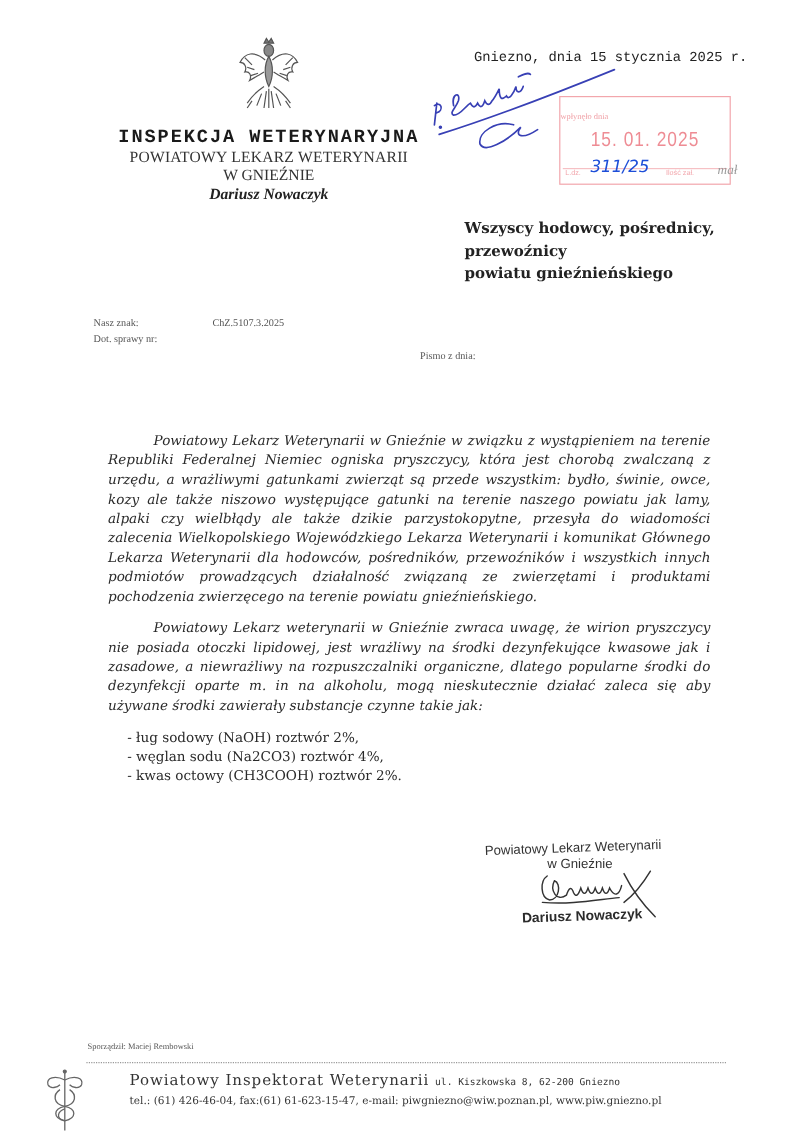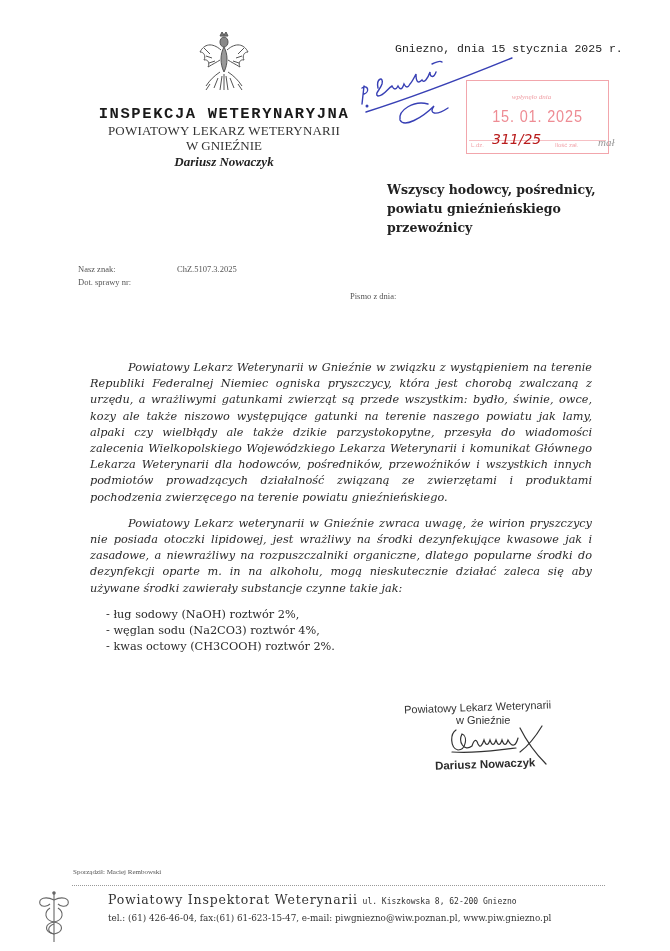--- a/index.html
+++ b/index.html
@@ -10,24 +10,24 @@
   #eagle { left: 196px; top: 30px; width: 56px; height: 64px; }
   #institution { left: 76px; top: 105px; width: 296px; text-align: center; font-family: Liberation Mono, monospace; font-weight: bold; font-size: 15.5px; letter-spacing: 1.6px; color: #1a1a1a; }
   #office { left: 76px; top: 123px; width: 296px; text-align: center; font-family: "Liberation Serif", serif; font-size: 13px; color: #333; letter-spacing: 0.2px; }
   #city-line { left: 76px; top: 138px; width: 296px; text-align: center; font-family: "Liberation Serif", serif; font-size: 13px; color: #333; }
   #head-name { left: 76px; top: 154px; width: 296px; text-align: center; font-family: "Liberation Serif", serif; font-style: italic; font-weight: bold; font-size: 13px; color: #222; }
 
   #date-line { left: 395px; top: 42px; font-family: Liberation Mono, monospace; font-size: 11.5px; color: #222; white-space: nowrap; }
 
   
   #stamp { left: 466px; top: 80px; width: 141px; height: 72px; border: 1px solid #f2a6ac; }
-  #stamp-header { position: absolute; left: 0; right: 12px; top: 12px; text-align: center; font-family: "Liberation Serif", serif; font-size: 7px; color: #f0a0a6; font-style: italic; }
+  #stamp-header { position: absolute; left: 0; right: 12px; top: 12px; text-align: left; font-family: "Liberation Serif", serif; font-size: 7px; color: #f0a0a6; }
   #stamp-date { position: absolute; left: 0; right: 0; top: 26px; text-align: center; font-family: "Liberation Sans", sans-serif; font-size: 17px; color: #ee8c94; letter-spacing: 1px; transform: scaleX(0.85); }
   #stamp-footer { position: absolute; left: 2px; right: 2px; bottom: 2px; border-top: 1px solid #f6c0c4; height: 10px; font-family: "Liberation Sans", sans-serif; font-size: 6px; color: #f2a6ac; }
-  #stamp-reg { left: 492px; top: 131px; font-family: "DejaVu Sans", sans-serif; font-style: italic; font-size: 14px; color: #b91c1c; }
+  #stamp-reg { left: 492px; top: 131px; font-family: "DejaVu Sans", sans-serif; font-style: italic; font-size: 14px; color: #1d4ed8; }
   #stamp-initials { left: 598px; top: 136px; font-family: "Liberation Serif", serif; font-style: italic; font-size: 11px; color: #999; }
 
   #annotation { left: 358px; top: 48px; width: 160px; height: 85px; }
 
   
   #recipient { left: 364px; top: 180px; font-family: "DejaVu Serif", serif; font-weight: bold; font-size: 12.5px; line-height: 19px; color: #222; }
   #recipient div { white-space: nowrap; margin-left: 23px; }
 
   
   .ref-label { font-family: "Liberation Serif", serif; font-size: 8.5px; color: #555; white-space: nowrap; }
@@ -97,22 +97,22 @@
     <circle cx="9" cy="58" r="0.8" fill="#3840b5"></circle>
     <path d="M20 40 C18 30 26 28 24 36 C22 42 16 46 20 48 C26 48 30 40 34 38 C36 42 38 42 40 38 C42 42 44 42 46 36 C48 40 50 40 52 36 C54 34 56 30 58 26 C58 34 60 36 64 32 C66 36 70 30 72 24 C72 30 76 30 78 24"></path>
     <path d="M74 16 C78 14 82 12 84 14"></path>
     <path d="M8 64 C40 54 90 36 154 10"></path>
     <path d="M70 56 C56 52 40 62 42 72 C46 80 64 70 76 58 C70 66 78 68 90 60"></path>
   </g>
 </svg>
 
 <div id="recipient" class="abs">
   <div>Wszyscy hodowcy, pośrednicy,</div>
+  <div>przewoźnicy</div>
   <div>powiatu gnieźnieńskiego</div>
-  <div>przewoźnicy</div>
 </div>
 
 <div id="our-ref-label" class="abs ref-label">Nasz znak:</div>
 <div id="our-ref-value" class="abs ref-label">ChZ.5107.3.2025</div>
 <div id="case-no-label" class="abs ref-label">Dot. sprawy nr:</div>
 <div id="letter-date-label" class="abs ref-label">Pismo z dnia:</div>
 
 <div id="body" class="abs">
   <p>Powiatowy Lekarz Weterynarii w  Gnieźnie w związku z wystąpieniem na terenie Republiki Federalnej Niemiec ogniska pryszczycy, która jest chorobą zwalczaną z urzędu, a wrażliwymi gatunkami zwierząt są przede wszystkim: bydło, świnie, owce, kozy ale także niszowo występujące gatunki na terenie naszego powiatu jak lamy, alpaki czy wielbłądy ale także dzikie parzystokopytne, przesyła do wiadomości zalecenia Wielkopolskiego Wojewódzkiego Lekarza Weterynarii i komunikat Głównego Lekarza Weterynarii dla hodowców, pośredników, przewoźników i wszystkich innych podmiotów prowadzących działalność związaną ze zwierzętami i produktami pochodzenia zwierzęcego na terenie powiatu gnieźnieńskiego.</p>
   <p>Powiatowy Lekarz weterynarii w Gnieźnie zwraca uwagę, że wirion pryszczycy nie posiada otoczki lipidowej, jest wrażliwy na środki dezynfekujące kwasowe jak i zasadowe, a niewrażliwy na rozpuszczalniki organiczne,  dlatego popularne środki do dezynfekcji oparte m. in na alkoholu, mogą nieskutecznie działać zaleca się aby używane środki zawierały substancje czynne takie jak:</p>

